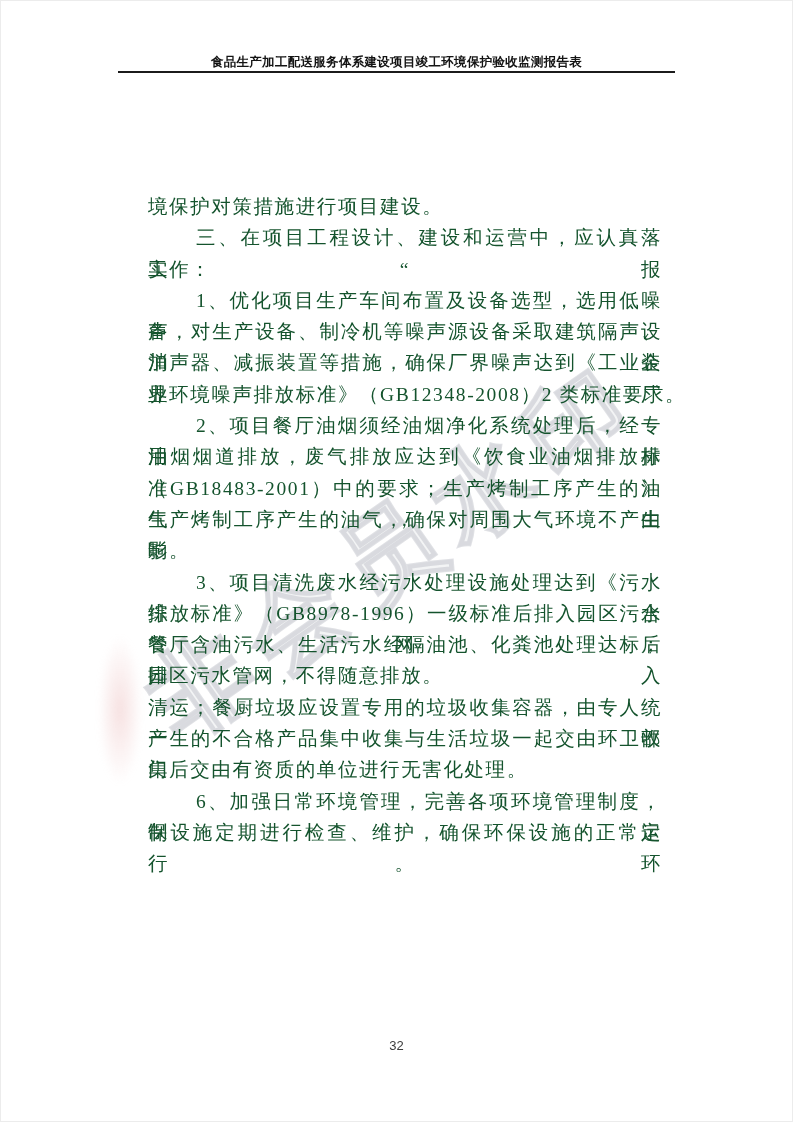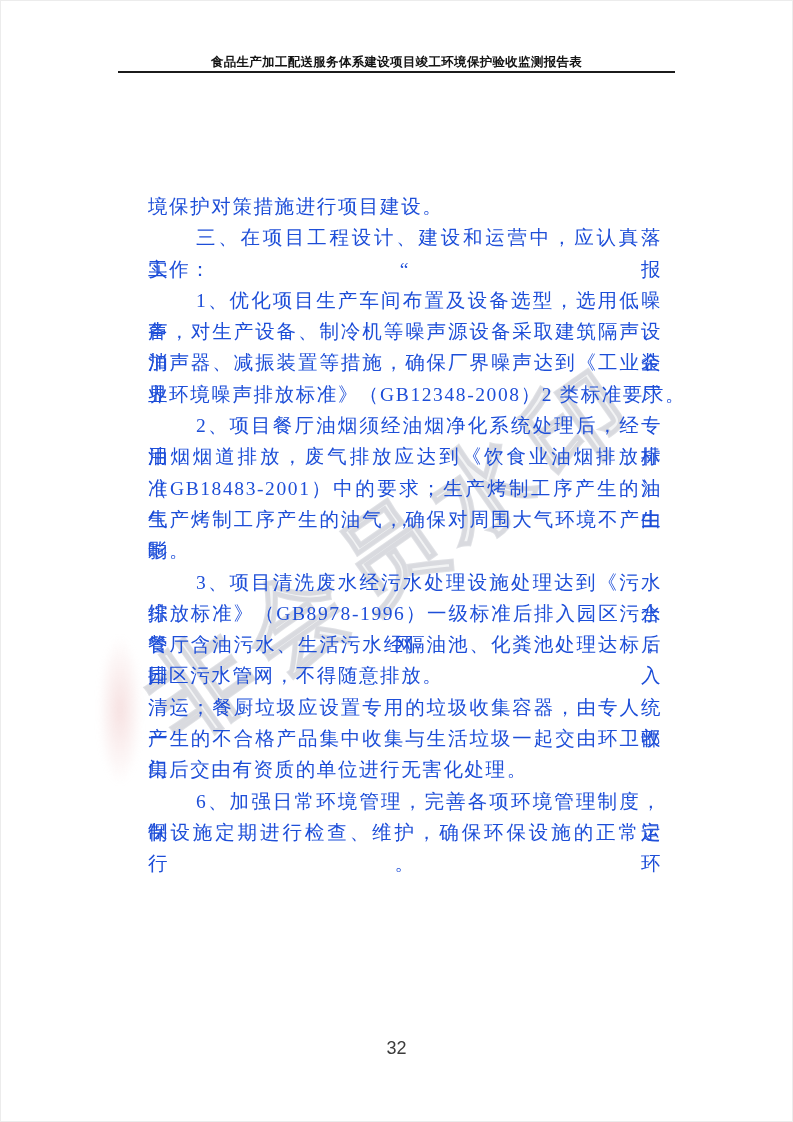--- a/index.html
+++ b/index.html
@@ -37,21 +37,21 @@
     height: 2px;
     background: #1b1b1b;
     z-index: 2;
   }
   .doc-body {
     position: absolute;
     left: 148px;
     top: 191px;
     width: 514px;
     font-size: 19.5px;
-    color: #1d4ed8;
+    color: #14532d;
     letter-spacing: 1.6px;
     z-index: 1;
   }
   .line {
     height: 31.3px;
     line-height: 31.3px;
     white-space: nowrap;
   }
   .line.fill {
     white-space: normal;
@@ -86,21 +86,21 @@
     filter: blur(3px);
     z-index: 0;
   }
   .page-number {
     position: absolute;
     top: 1038px;
     left: 0;
     right: 0;
     text-align: center;
     font-family: "Liberation Sans", "DejaVu Sans", sans-serif;
-    font-size: 18px;
+    font-size: 13px;
     color: #3c3c3c;
     z-index: 1;
   }
 </style>
 </head>
 <body>
 
 <div class="page">
 
   <div class="header-title">食品生产加工配送服务体系建设项目竣工环境保护验收监测报告表</div>

